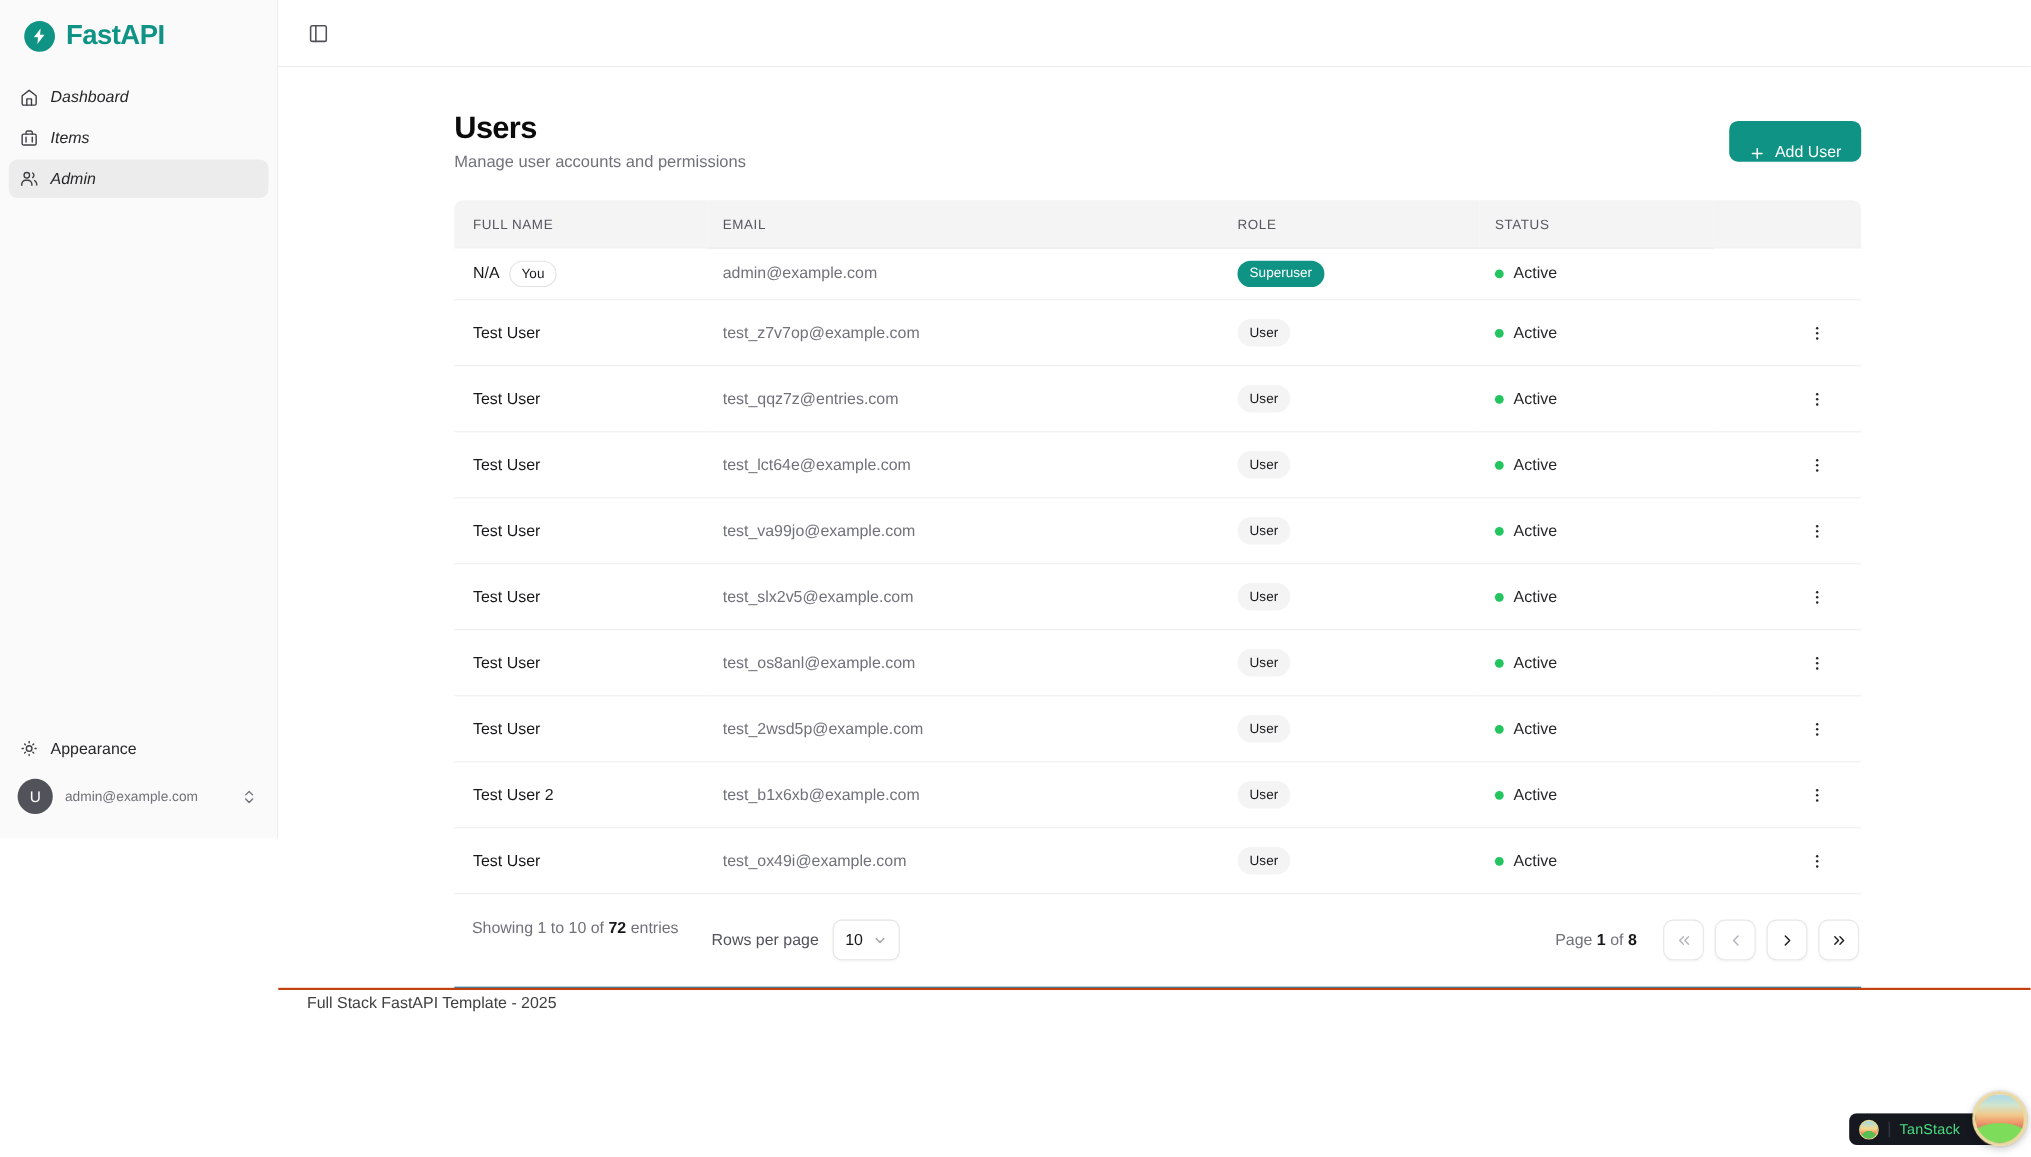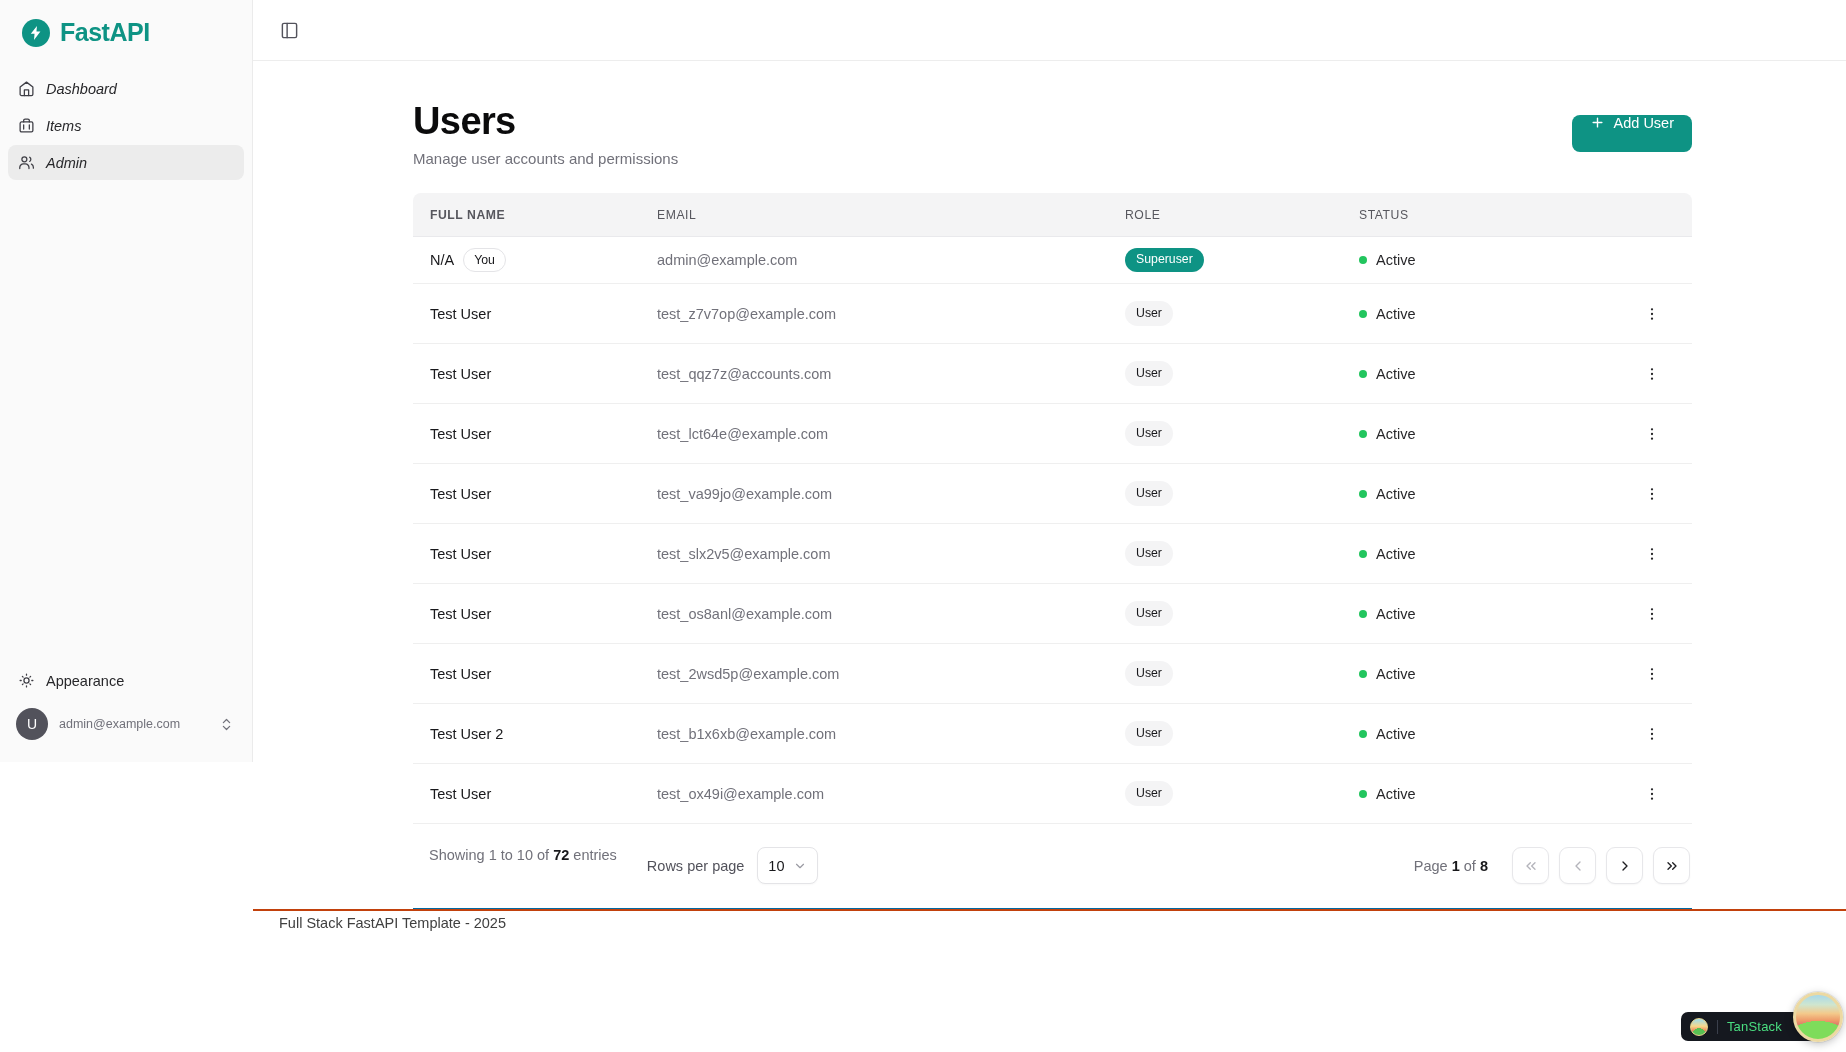--- a/index.html
+++ b/index.html
@@ -54,38 +54,38 @@
     display:flex; align-items:center; padding:0 20px;
   }
   .icon-btn {
     width:32px; height:32px; border:none; background:transparent; border-radius:6px;
     display:flex; align-items:center; justify-content:center; cursor:pointer;
   }
   .icon-btn svg { width:19px; height:19px; stroke:#52525b; }
 
   .content { flex:1; padding:39px 154px 0 160px; }
   .page-head { display:flex; justify-content:space-between; align-items:center; }
-  .page-title { font-size:38px; font-weight:700; color:#0b0b0c; letter-spacing:-0.6px; }
+  .page-title { font-size:28px; font-weight:700; color:#0b0b0c; letter-spacing:-0.6px; }
   .page-subtitle { font-size:15px; color:#71717a; margin-top:7px; }
   .btn-primary {
-    display:flex; align-items:flex-start; gap:9px; height:37px; padding:0 18px;
+    display:flex; align-items:flex-end; gap:9px; height:37px; padding:0 18px;
     background:#0e9384; color:#fff; border:none; border-radius:8px;
     font-size:14.5px; cursor:pointer; font-family:inherit;
   }
   .btn-primary svg { width:15px; height:15px; stroke:#fff; }
 
   
   table { width:100%; border-collapse:separate; border-spacing:0; table-layout:fixed; margin-top:26px; }
   col.c-name{width:230px;} col.c-email{width:468px;} col.c-role{width:234px;} col.c-status{width:213px;} col.c-actions{width:auto;}
   thead th {
     background:#f4f4f5; height:44px; text-align:left; vertical-align:middle;
     font-size:12.2px; font-weight:400; letter-spacing:0.55px; color:#57575e;
     padding:0 14px; text-transform:uppercase; border-bottom:1px solid #e9e9ec;
   }
-  thead th:first-child { border-top-left-radius:8px; padding-left:17px;font-weight:bold; }
+  thead th:first-child { border-top-left-radius:8px; padding-left:17px; }
   thead th:last-child  { border-top-right-radius:8px; }
   tbody td {
     height:60px; vertical-align:middle; padding:0 14px;
     border-bottom:1px solid #efefef; font-size:14.5px;
   }
   tbody tr.row-compact td { height:47px; }
   tbody td:first-child { padding-left:17px; }
   .cell-name { color:#18181b; }
   .cell-email { color:#71717a; }
   .name-wrap { display:flex; align-items:center; gap:9px; }
@@ -309,21 +309,21 @@
                     <circle cx="12" cy="19" r="1.7"></circle>
                   </svg>
                 </button></td>
             </tr>
             <tr>
               <td class="cell-name">
                 <span class="name-wrap">
                   <span>Test User</span>
                 </span>
               </td>
-              <td class="cell-email">test_qqz7z@accounts.com</td>
+              <td class="cell-email">test_qqz7z@entries.com</td>
               <td><span class="badge-role user">User</span></td>
               <td>
                 <span class="status-wrap">
                   <span class="status-dot"></span>
                   <span>Active</span>
                 </span>
               </td>
               <td class="cell-actions"><button class="menu-btn">
                   <svg viewBox="0 0 24 24">
                     <circle cx="12" cy="5" r="1.7"></circle>

